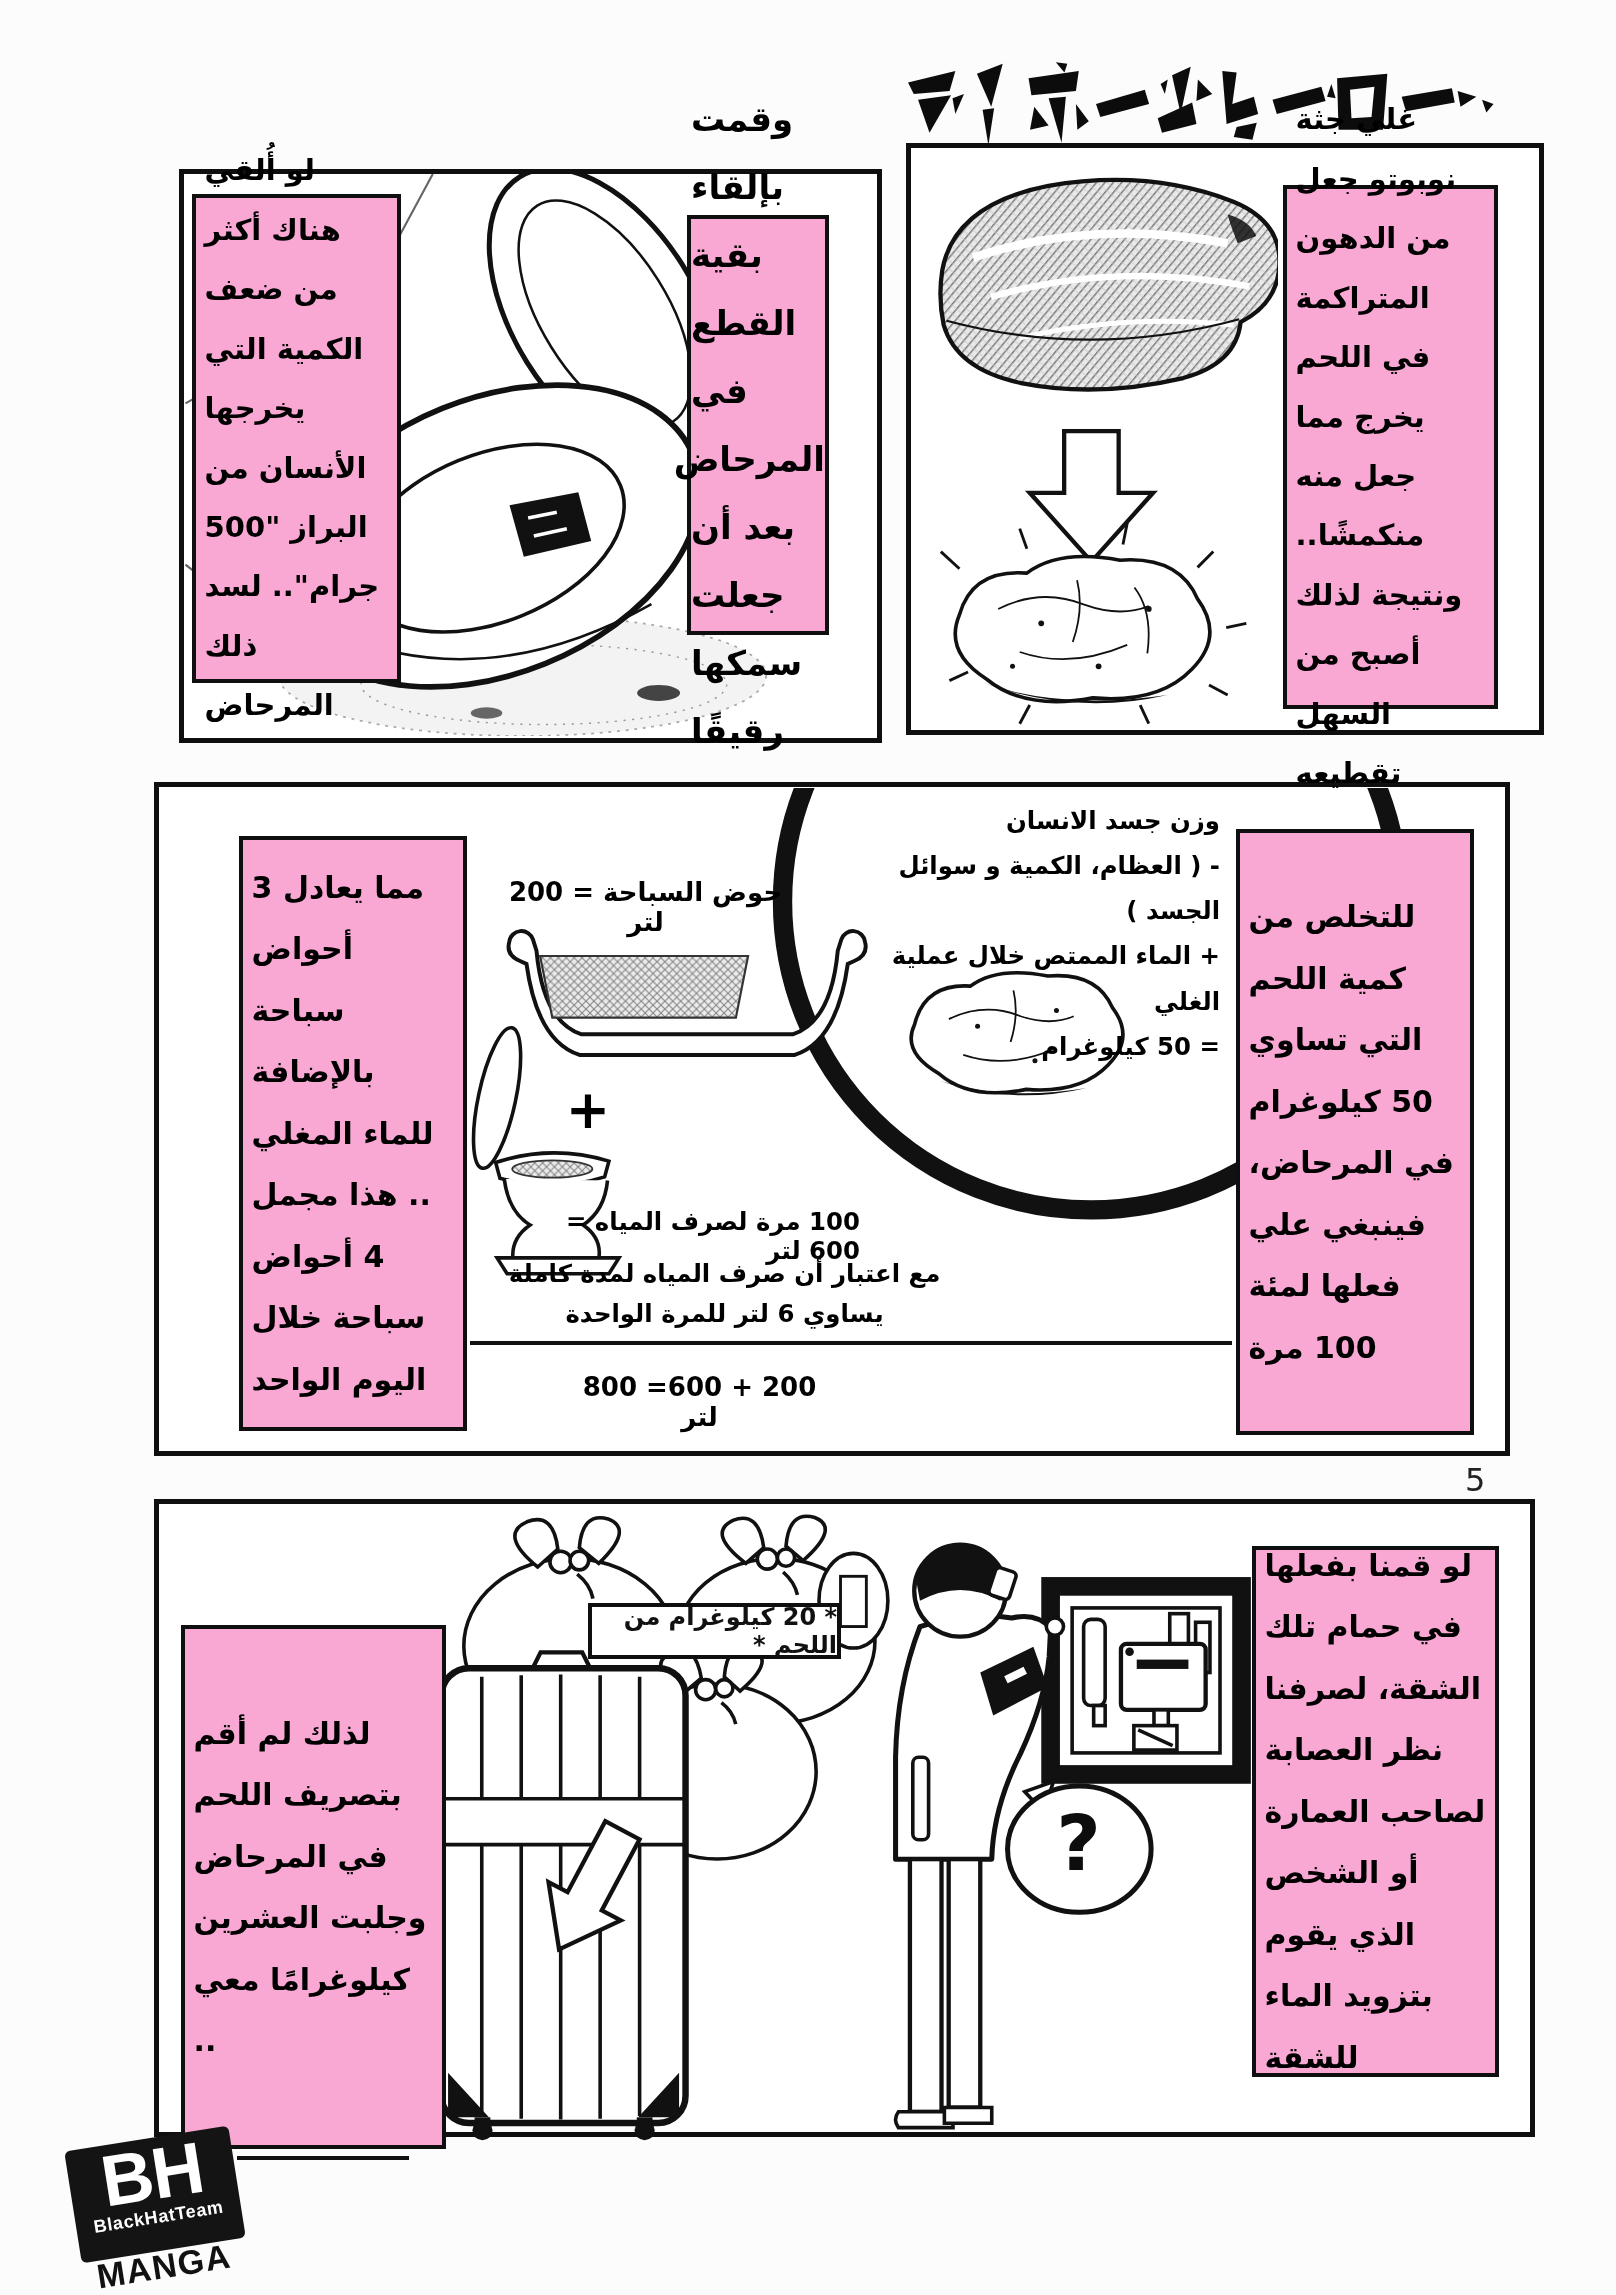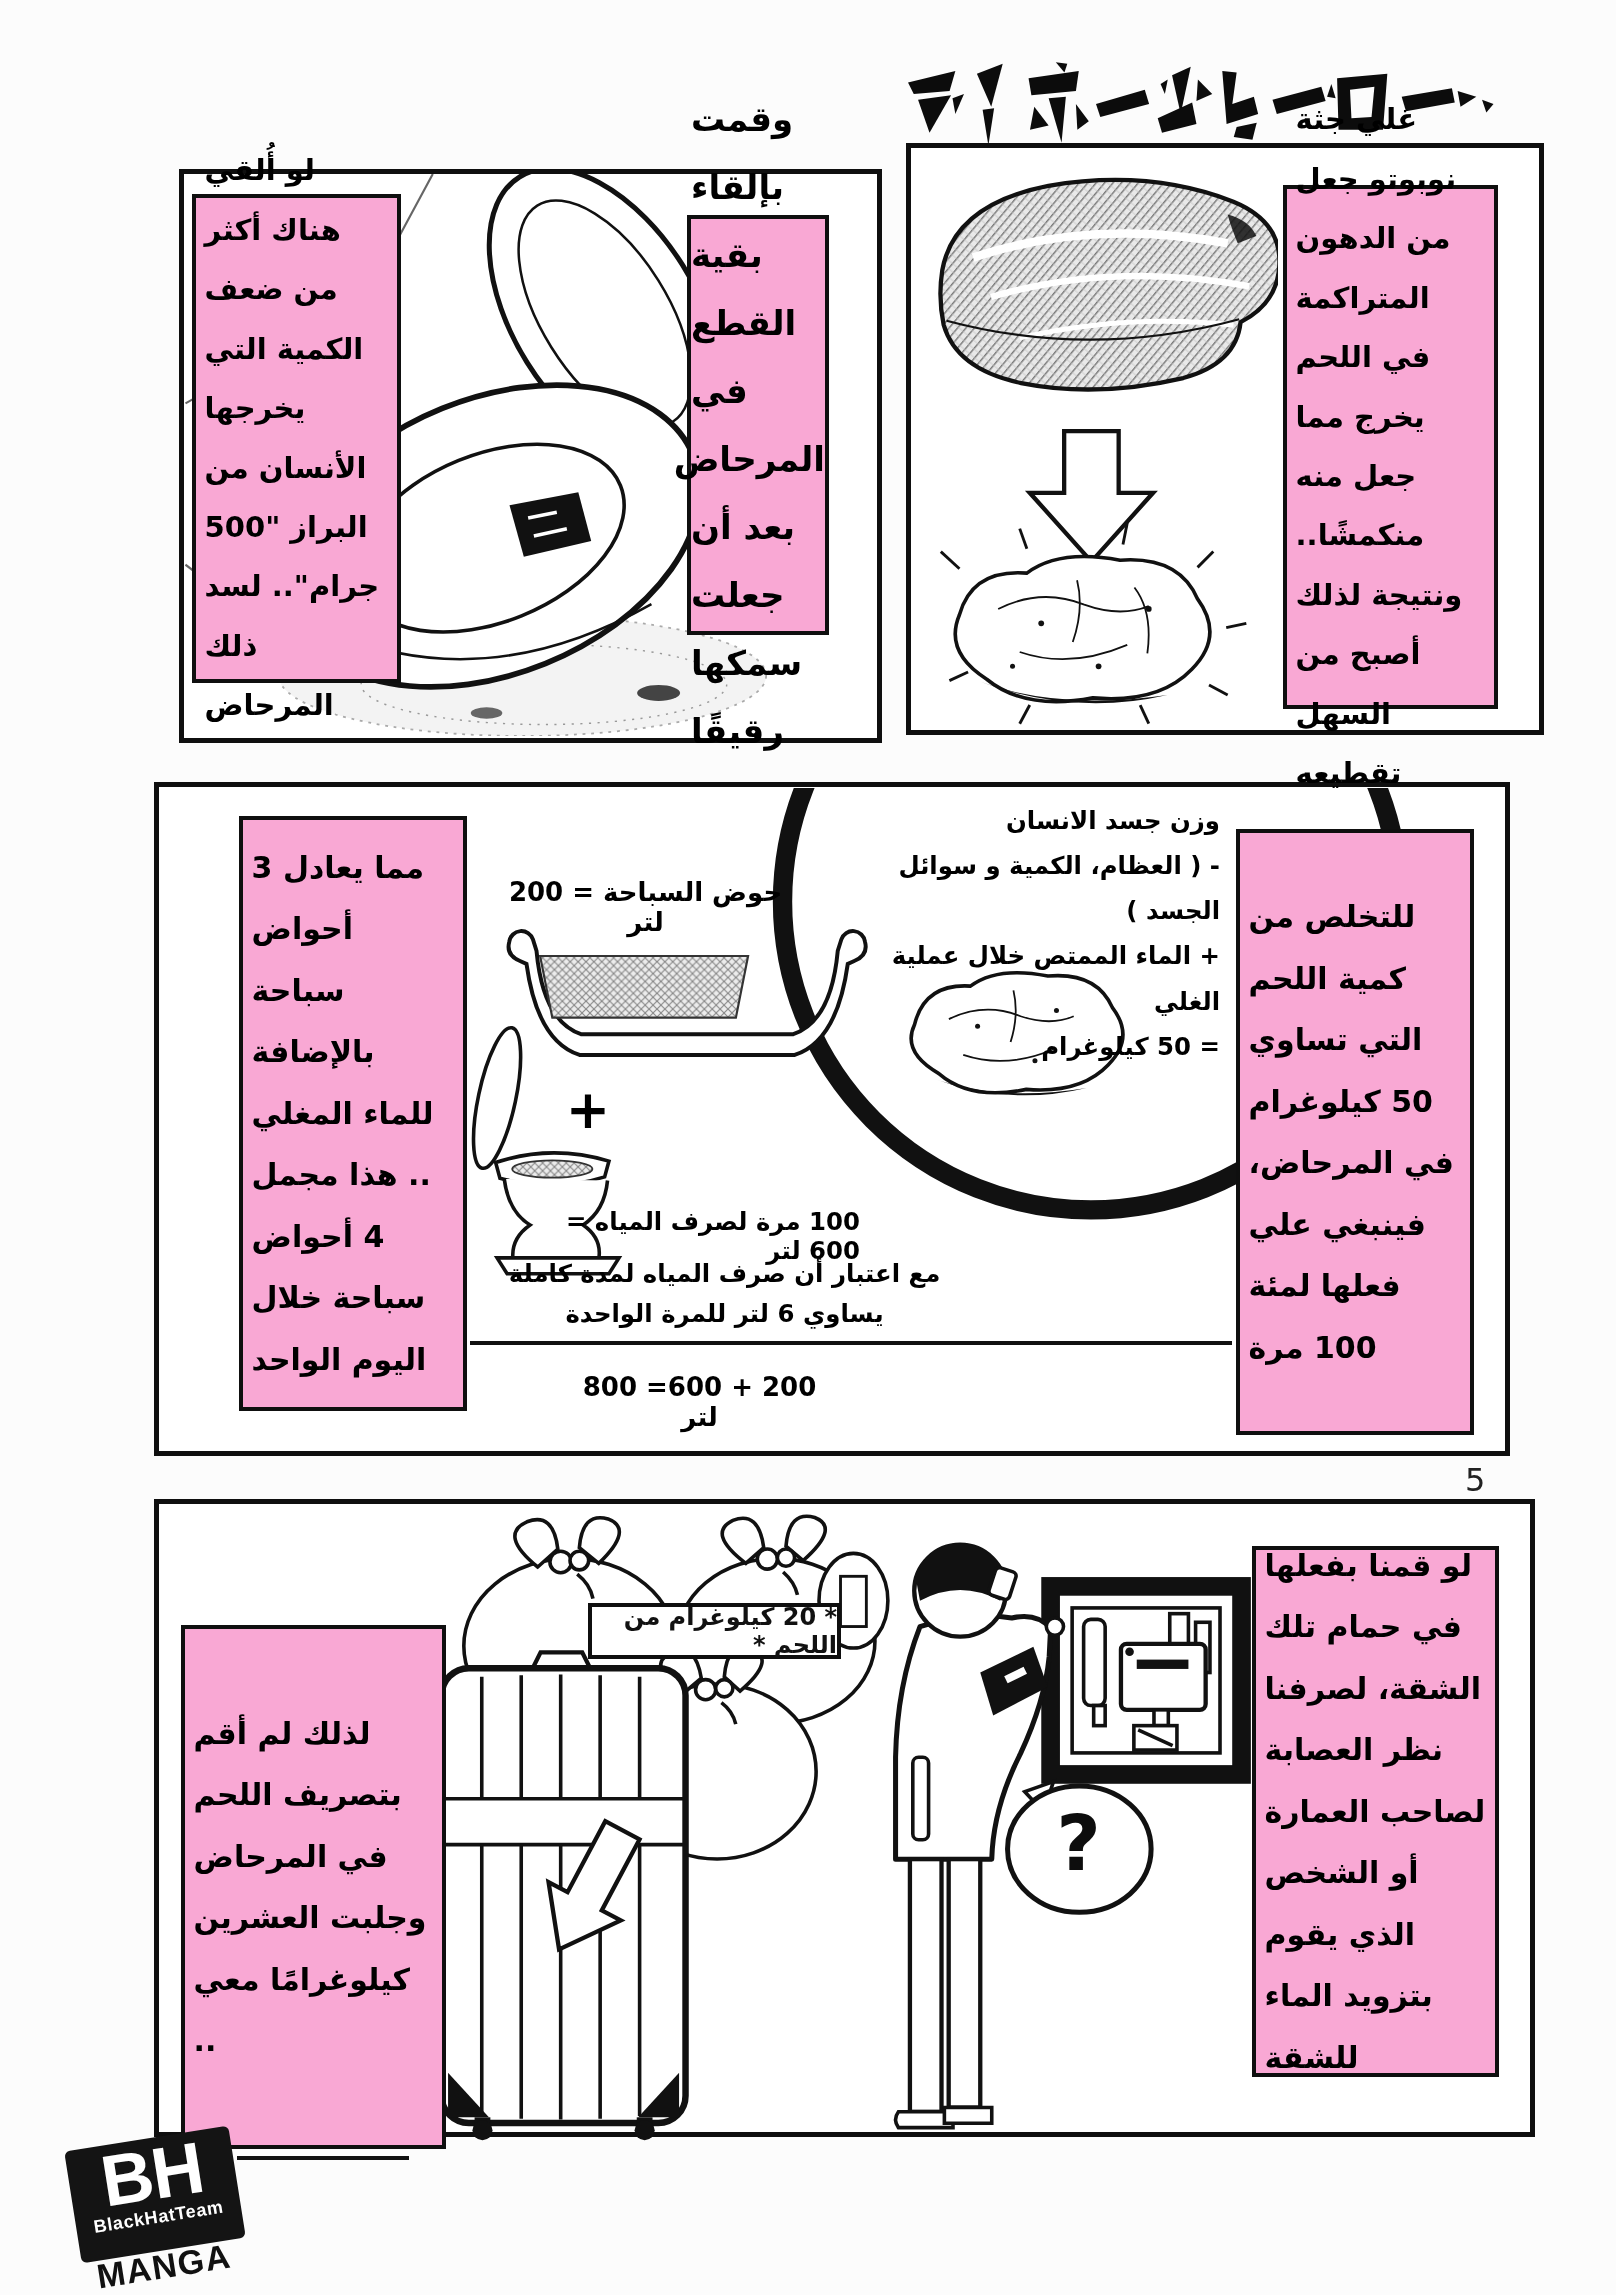--- a/index.html
+++ b/index.html
@@ -215,21 +215,21 @@
     <div>يساوي 6 لتر للمرة الواحدة</div>
   </div>
 
   <div class="divider" style="left:470px;top:1341px;width:762px;height:3.6px;"></div>
 
   <div class="txt equation center" style="left:563px;top:1372px;width:273px;">200 + 600= 800 لتر</div>
 
   <div class="tbox fs42" style="left:1236px;top:829px;width:238px;height:606px;">
     <div class="inner">للتخلص من كمية اللحم التي تساوي 50 كيلوغرام في المرحاض، فينبغي علي فعلها لمئة 100 مرة</div>
   </div>
-  <div class="tbox fs42" style="left:239px;top:816px;width:228px;height:595px;">
+  <div class="tbox fs42" style="left:239px;top:836px;width:228px;height:595px;">
     <div class="inner">مما يعادل 3 أحواض سباحة بالإضافة للماء المغلي .. هذا مجمل 4 أحواض سباحة خلال اليوم الواحد</div>
   </div>
 
   <div class="page-num" style="left:1465px;top:1461px;">5</div>
 
   <svg class="ill" style="left:430px;top:1506px;" width="463" height="635" viewBox="0 0 645 885">
     <g fill="#fff" stroke="#111" stroke-width="5">
       <ellipse cx="195" cy="195" rx="148" ry="122"></ellipse>
       <path d="M150,85 Q95,40 135,22 Q172,8 178,60 Z"></path>
       <path d="M235,80 Q285,32 248,18 Q212,8 208,58 Z"></path>

